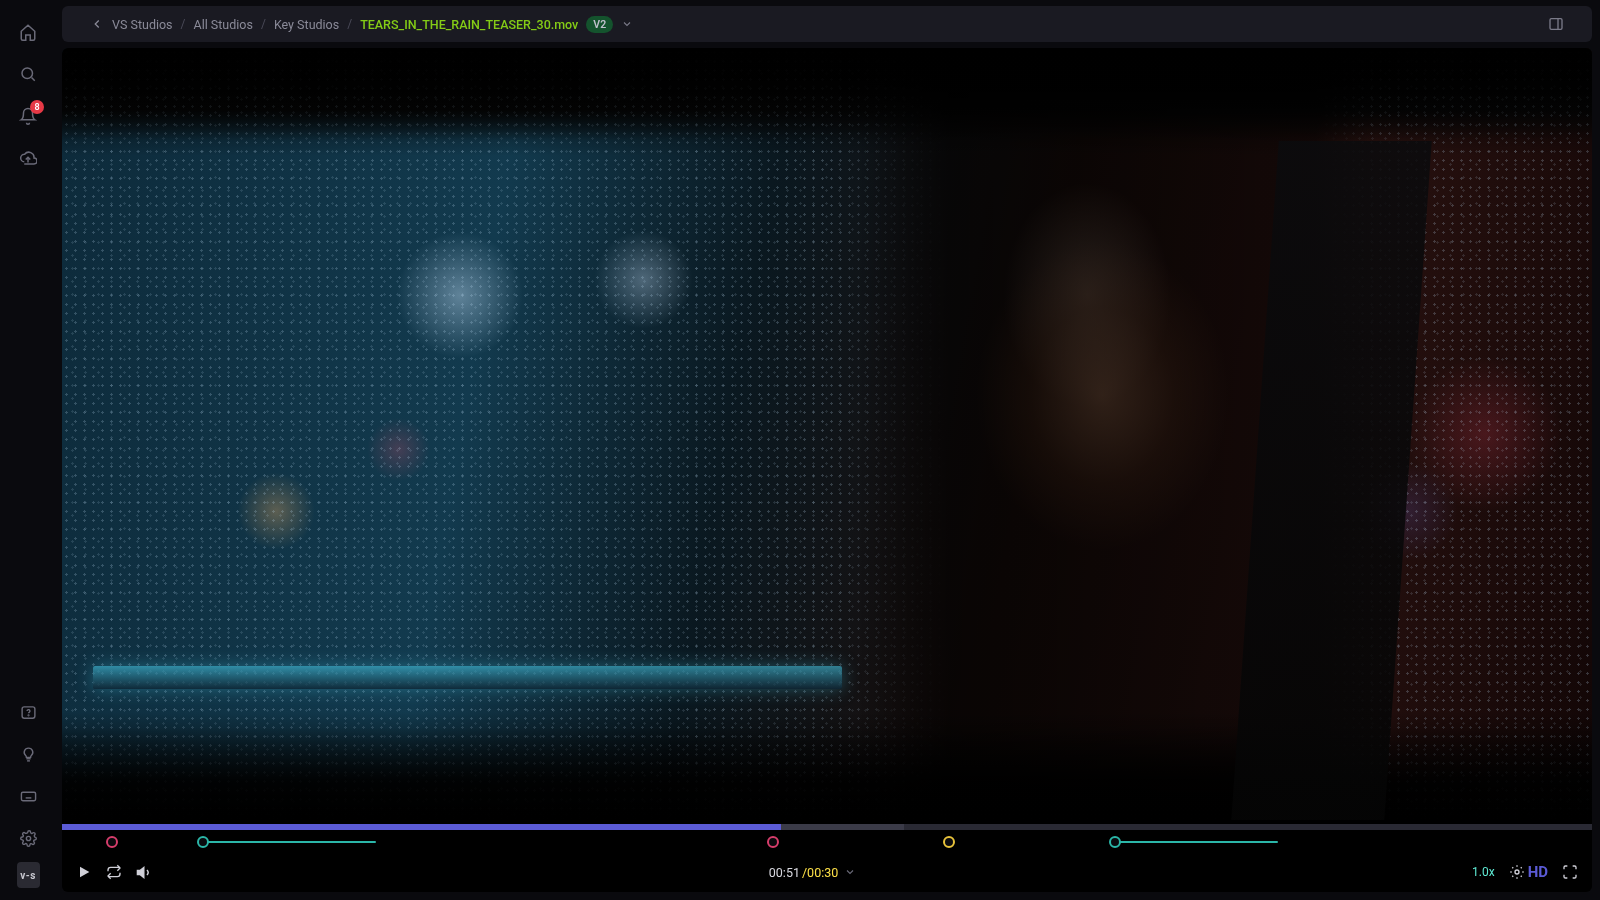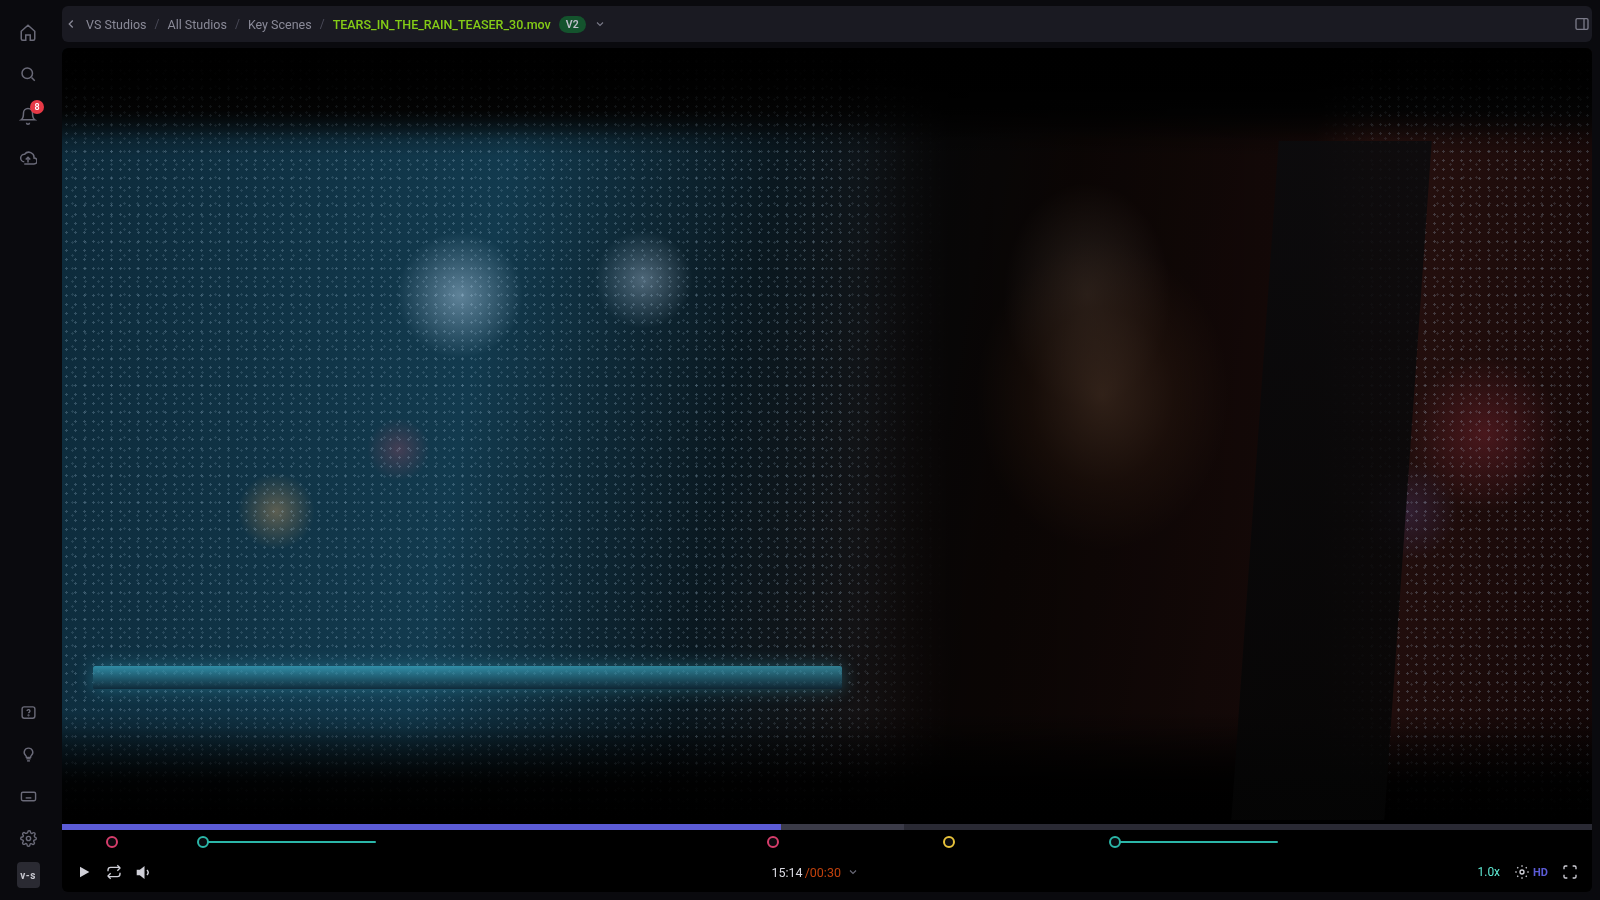--- a/index.html
+++ b/index.html
@@ -73,21 +73,21 @@
   height: 100%;
 }
 
 .topbar {
   height: 36px;
   background: #1a1a22;
   border-radius: 6px;
   margin: 6px 8px 0 6px;
   display: flex;
   align-items: center;
-  padding: 0 2px;
+  padding: 0 28px;
   gap: 8px;
 }
 .topbar-back {
   color: #8a8a98;
   cursor: pointer;
   display: flex;
   align-items: center;
 }
 .crumb {
   color: #8a8a98;
@@ -258,27 +258,27 @@
   align-items: center;
 }
 .ctrl-spacer { flex: 1; }
 .timecode {
   font-size: 12.5px;
   color: #d8d8e0;
   display: flex;
   align-items: center;
   gap: 2px;
 }
-.timecode .dur { color: #c2410c; }
+.timecode .dur { color: #fde047; }
 .speed {
   font-size: 12px;
   color: #5eead4;
 }
 .hd-badge {
-  font-size: 11px;
+  font-size: 15px;
   font-weight: 700;
   color: #5b5bd6;
 }
 svg { display: block; }
 </style>
 </head>
 <body>
 
 <div class="left-rail">
   <div class="rail-icon">
@@ -341,21 +341,21 @@
   <div class="topbar">
     <span class="topbar-back">
       <svg width="14" height="14" viewBox="0 0 24 24" fill="none" stroke="currentColor" stroke-width="2.2">
           <path d="M15 18l-6-6 6-6"></path>
         </svg>
     </span>
     <span class="crumb">VS Studios</span>
     <span class="crumb-sep">/</span>
     <span class="crumb">All Studios</span>
     <span class="crumb-sep">/</span>
-    <span class="crumb">Key Scenes</span>
+    <span class="crumb">Key Studios</span>
     <span class="crumb-sep">/</span>
     <span class="crumb-current">TEARS_IN_THE_RAIN_TEASER_30.mov</span>
     <span class="version-pill">V2</span>
     <span class="chev-down">
       <svg width="12" height="12" viewBox="0 0 24 24" fill="none" stroke="currentColor" stroke-width="2.2">
           <path d="M6 9l6 6 6-6"></path>
         </svg>
     </span>
     <div class="topbar-spacer"></div>
     <span class="topbar-right">
@@ -405,21 +405,21 @@
         </svg>
     </span>
     <span class="ctrl-btn">
       <svg width="17" height="17" viewBox="0 0 24 24" fill="none" stroke="currentColor" stroke-width="2">
           <path d="M11 5 6 9H2v6h4l5 4z" fill="currentColor"></path>
           <path d="M15.5 8.5a5 5 0 0 1 0 7"></path>
         </svg>
     </span>
     <div class="ctrl-spacer"></div>
     <div class="timecode">
-      <span>15:14</span>
+      <span>00:51</span>
         <span class="dur">/00:30</span>
       <svg width="12" height="12" viewBox="0 0 24 24" fill="none" stroke="#6a6a78" stroke-width="2.2" style="margin-left:4px">
           <path d="M6 9l6 6 6-6"></path>
         </svg>
     </div>
     <div class="ctrl-spacer"></div>
     <span class="speed">1.0x</span>
     <span class="ctrl-btn" style="gap:3px">
       <svg width="16" height="16" viewBox="0 0 24 24" fill="none" stroke="currentColor" stroke-width="2">
           <circle cx="12" cy="12" r="3"></circle>

